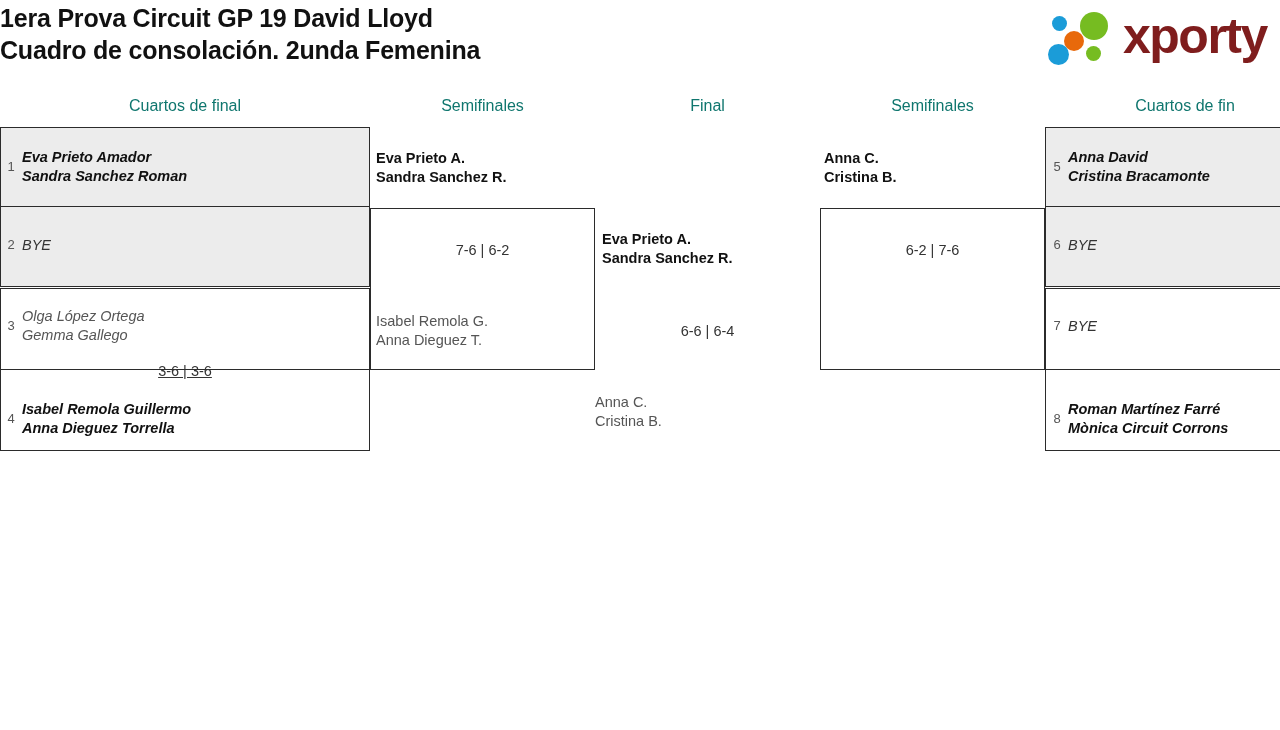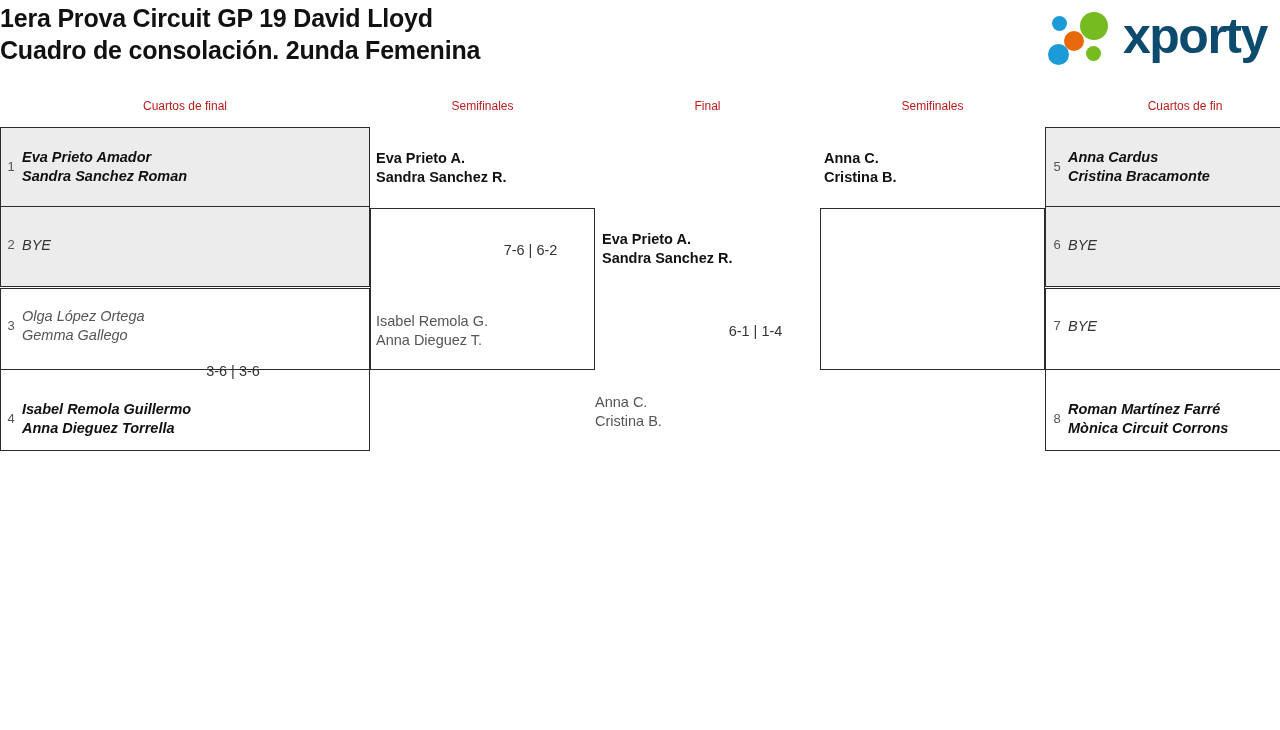--- a/index.html
+++ b/index.html
@@ -23,21 +23,21 @@
   .dot { position: absolute; border-radius: 50%; }
   .logo-word {
     position: absolute; left: 75px; top: 1px;
     font-size: 50px; font-weight: 700; letter-spacing: -1.5px;
     line-height: 62px;
   }
 
   
   .round-header {
     position: absolute; top: 95px;
-    font-size: 12px; color: #b91c1c; font-weight: 400;
+    font-size: 16px; color: #0f766e; font-weight: 400;
     text-align: center; white-space: nowrap; line-height: 22px;
   }
 
   
   .match-box {
     position: absolute;
     border: 1px solid #2b2b2b;
     background: #ffffff;
   }
   .match-box.shaded { background: #ececec; }
@@ -62,40 +62,40 @@
   .plain-names {
     position: absolute; font-size: 14.5px; line-height: 19px; white-space: pre;
   }
   .plain-names.winner { font-weight: 700; color: #111111; }
   .plain-names.loser  { font-weight: 400; color: #555555; }
   .plain-names.ralign { }
 
   
   .score {
     position: absolute; font-size: 14.5px; color: #333333;
-    text-align: center; white-space: nowrap; line-height: 19px; margin-left: 48px;
+    text-align: center; white-space: nowrap; line-height: 19px;
   }
 </style>
 </head>
 <body>
 
 <div id="root">
 
   <div class="page-title"><span>1era Prova Circuit GP 19 David Lloyd</span>
 <span>Cuadro de consolación. 2unda Femenina</span></div>
 
   <div class="logo">
     <div class="logo-dots">
       <span class="dot" style="left:4px; top:6px; width:15px; height:15px; background:#1b9cd8;"></span>
       <span class="dot" style="left:16px; top:21px; width:20px; height:20px; background:#e8690b;"></span>
       <span class="dot" style="left:0px; top:34px; width:21px; height:21px; background:#1b9cd8;"></span>
       <span class="dot" style="left:32px; top:2px; width:28px; height:28px; background:#76bc21;"></span>
       <span class="dot" style="left:38px; top:36px; width:15px; height:15px; background:#76bc21;"></span>
     </div>
-    <div class="logo-word" style="color:#0c4a6e;">xporty</div>
+    <div class="logo-word" style="color:#7f1d1d;">xporty</div>
   </div>
 
   <div class="round-header" style="left:0px; width:370px;">Cuartos de final</div>
   <div class="round-header" style="left:370px; width:225px;">Semifinales</div>
   <div class="round-header" style="left:595px; width:225px;">Final</div>
   <div class="round-header" style="left:820px; width:225px;">Semifinales</div>
   <div class="round-header" style="left:1045px; width:280px;">Cuartos de fin</div>
 
   <div class="match-box shaded" style="left:0px; top:127px; width:370px; height:160px;">
     <div class="divider" style="top:78px;"></div>
@@ -111,50 +111,51 @@
   </div>
 
   <div class="match-box" style="left:0px; top:288px; width:370px; height:163px;">
     <div class="divider" style="top:80px;"></div>
   </div>
   <div class="entry" style="left:0px; top:294px; width:366px; height:64px;">
     <span class="seed">3</span>
     <span class="names loser"><span>Olga López Ortega</span>
 <span>Gemma Gallego</span></span>
   </div>
-  <div class="score" style="left:0px; top:362px; width:370px;">3-6 | 3-6</div>
+  <div class="score" style="left:0px; top:362px; width:370px;text-decoration:underline;">3-6 | 3-6</div>
   <div class="entry" style="left:0px; top:388px; width:366px; height:62px;">
     <span class="seed">4</span>
     <span class="names winner"><span>Isabel Remola Guillermo</span>
 <span>Anna Dieguez Torrella</span></span>
   </div>
 
   <div class="match-box" style="left:370px; top:208px; width:225px; height:162px;"></div>
   <div class="plain-names winner" style="left:376px; top:149px; width:215px;"><span>Eva Prieto A.</span>
 <span>Sandra Sanchez R.</span></div>
   <div class="score" style="left:370px; top:241px; width:225px;">7-6 | 6-2</div>
   <div class="plain-names loser" style="left:376px; top:312px; width:215px;"><span>Isabel Remola G.</span>
 <span>Anna Dieguez T.</span></div>
 
   <div class="plain-names winner" style="left:602px; top:230px; width:220px;"><span>Eva Prieto A.</span>
 <span>Sandra Sanchez R.</span></div>
-  <div class="score" style="left:595px; top:322px; width:225px;">6-1 | 1-4</div>
+  <div class="score" style="left:595px; top:322px; width:225px;">6-6 | 6-4</div>
   <div class="plain-names loser ralign" style="left:595px; top:393px; width:218px;"><span>Anna C.</span>
 <span>Cristina B.</span></div>
 
   <div class="match-box" style="left:820px; top:208px; width:225px; height:162px;"></div>
   <div class="plain-names winner ralign" style="left:824px; top:149px; width:215px;"><span>Anna C.</span>
 <span>Cristina B.</span></div>
+  <div class="score" style="left:820px; top:241px; width:225px;">6-2 | 7-6</div>
 
   <div class="match-box shaded" style="left:1045px; top:127px; width:280px; height:160px;">
     <div class="divider" style="top:78px;"></div>
   </div>
   <div class="entry" style="left:1046px; top:131px; width:278px; height:72px;">
     <span class="seed">5</span>
-    <span class="names winner"><span>Anna Cardus</span>
+    <span class="names winner"><span>Anna David</span>
 <span>Cristina Bracamonte</span></span>
   </div>
   <div class="entry" style="left:1046px; top:207px; width:278px; height:76px;">
     <span class="seed">6</span>
     <span class="names bye">BYE</span>
   </div>
 
   <div class="match-box" style="left:1045px; top:288px; width:280px; height:163px;">
     <div class="divider" style="top:80px;"></div>
   </div>

